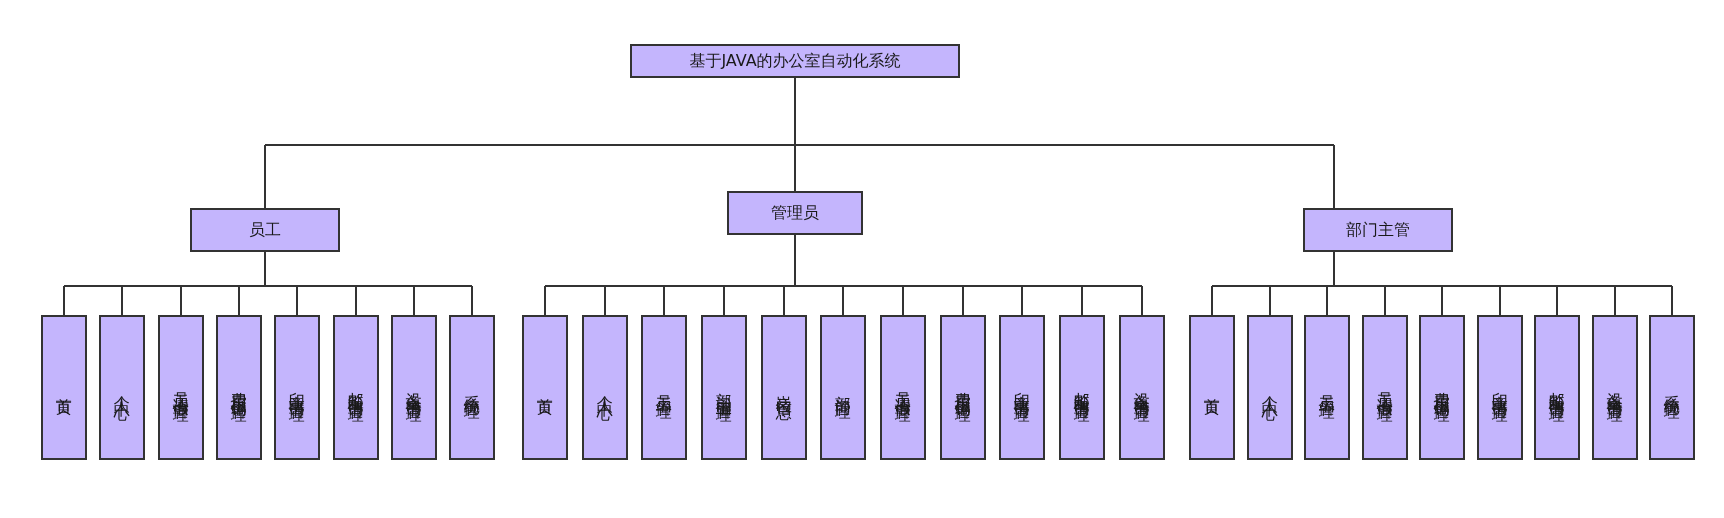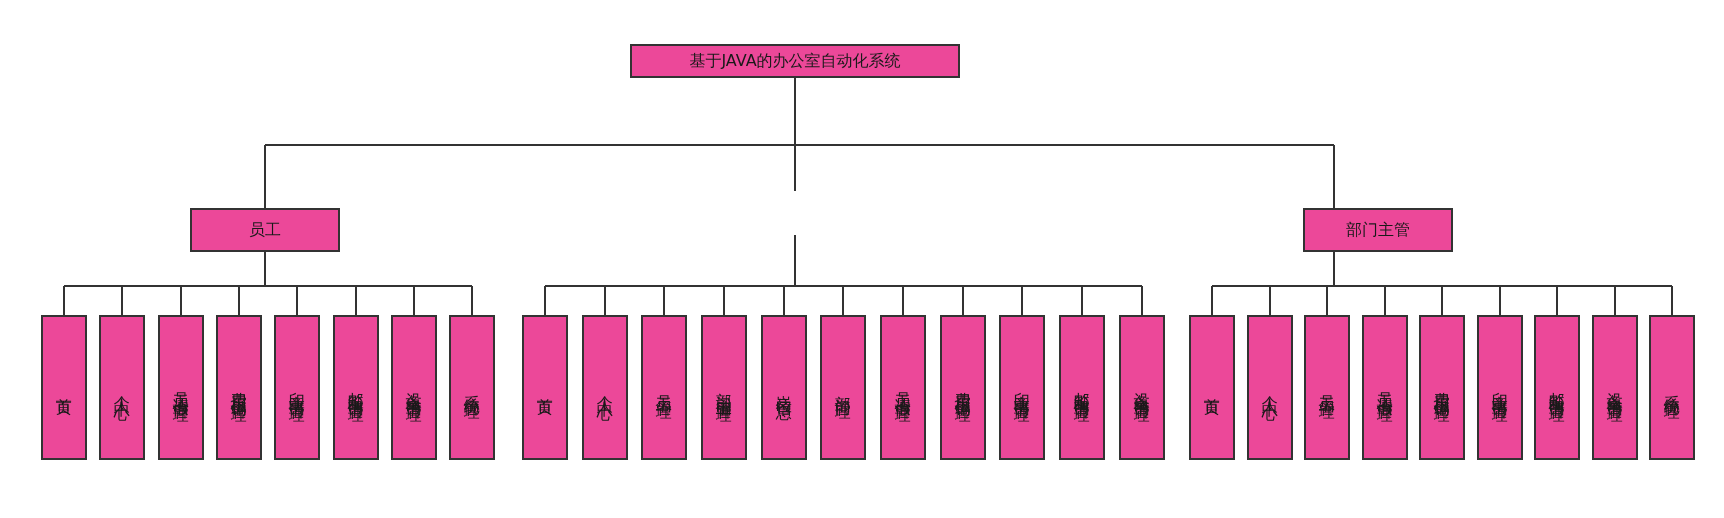--- a/index.html
+++ b/index.html
@@ -1,20 +1,20 @@
 <!DOCTYPE html>
 <html><head>
 <meta charset="utf-8">
 <style>
   * { box-sizing: border-box; }
   html, body { margin: 0; padding: 0; background: #ffffff; }
   body { font-family: "DejaVu Sans", "Liberation Sans", sans-serif; color: #1a1a1a; }
   .canvas { position: relative; width: 1724px; height: 518px; background: #ffffff; overflow: hidden; }
   .svglayer { position: absolute; left: 0; top: 0; width: 1724px; height: 518px; }
-  .node { position: absolute; background: #ec4899; border: 2px solid #333333;
+  .node { position: absolute; background: #c4b5fd; border: 2px solid #333333;
           display: flex; align-items: center; justify-content: center; text-align: left; }
   .root  { left: 630px; top: 44px; width: 330px; height: 34px; font-size: 16px; }
   .branch { height: 44px; font-size: 16px; }
   .b0 { left: 190px;  top: 208px; width: 150px; }
   .b1 { left: 727px;  top: 191px; width: 136px; }
   .b2 { left: 1303px; top: 208px; width: 150px; }
   .leaf { top: 315px; width: 46px; height: 145px; font-size: 16px; }
   .vtext { writing-mode: vertical-lr; text-orientation: upright; letter-spacing: 3px; line-height: 1.1; }
 </style>
 </head>
@@ -67,20 +67,23 @@
     <line x1="1615" y1="286" x2="1615" y2="315"></line>
     <line x1="1672" y1="286" x2="1672" y2="315"></line>
   </svg>
 
   <div class="node root">
     <span>基于JAVA的办公室自动化系统</span>
   </div>
 
   <div class="node branch b0">
     <span>员工</span>
+  </div>
+  <div class="node branch b1">
+    <span>管理员</span>
   </div>
   <div class="node branch b2">
     <span>部门主管</span>
   </div>
 
   <div class="node leaf" style="left:41px">
       <span class="vtext">首页</span>
     </div>
   <div class="node leaf" style="left:99px">
       <span class="vtext">个人中心</span>

